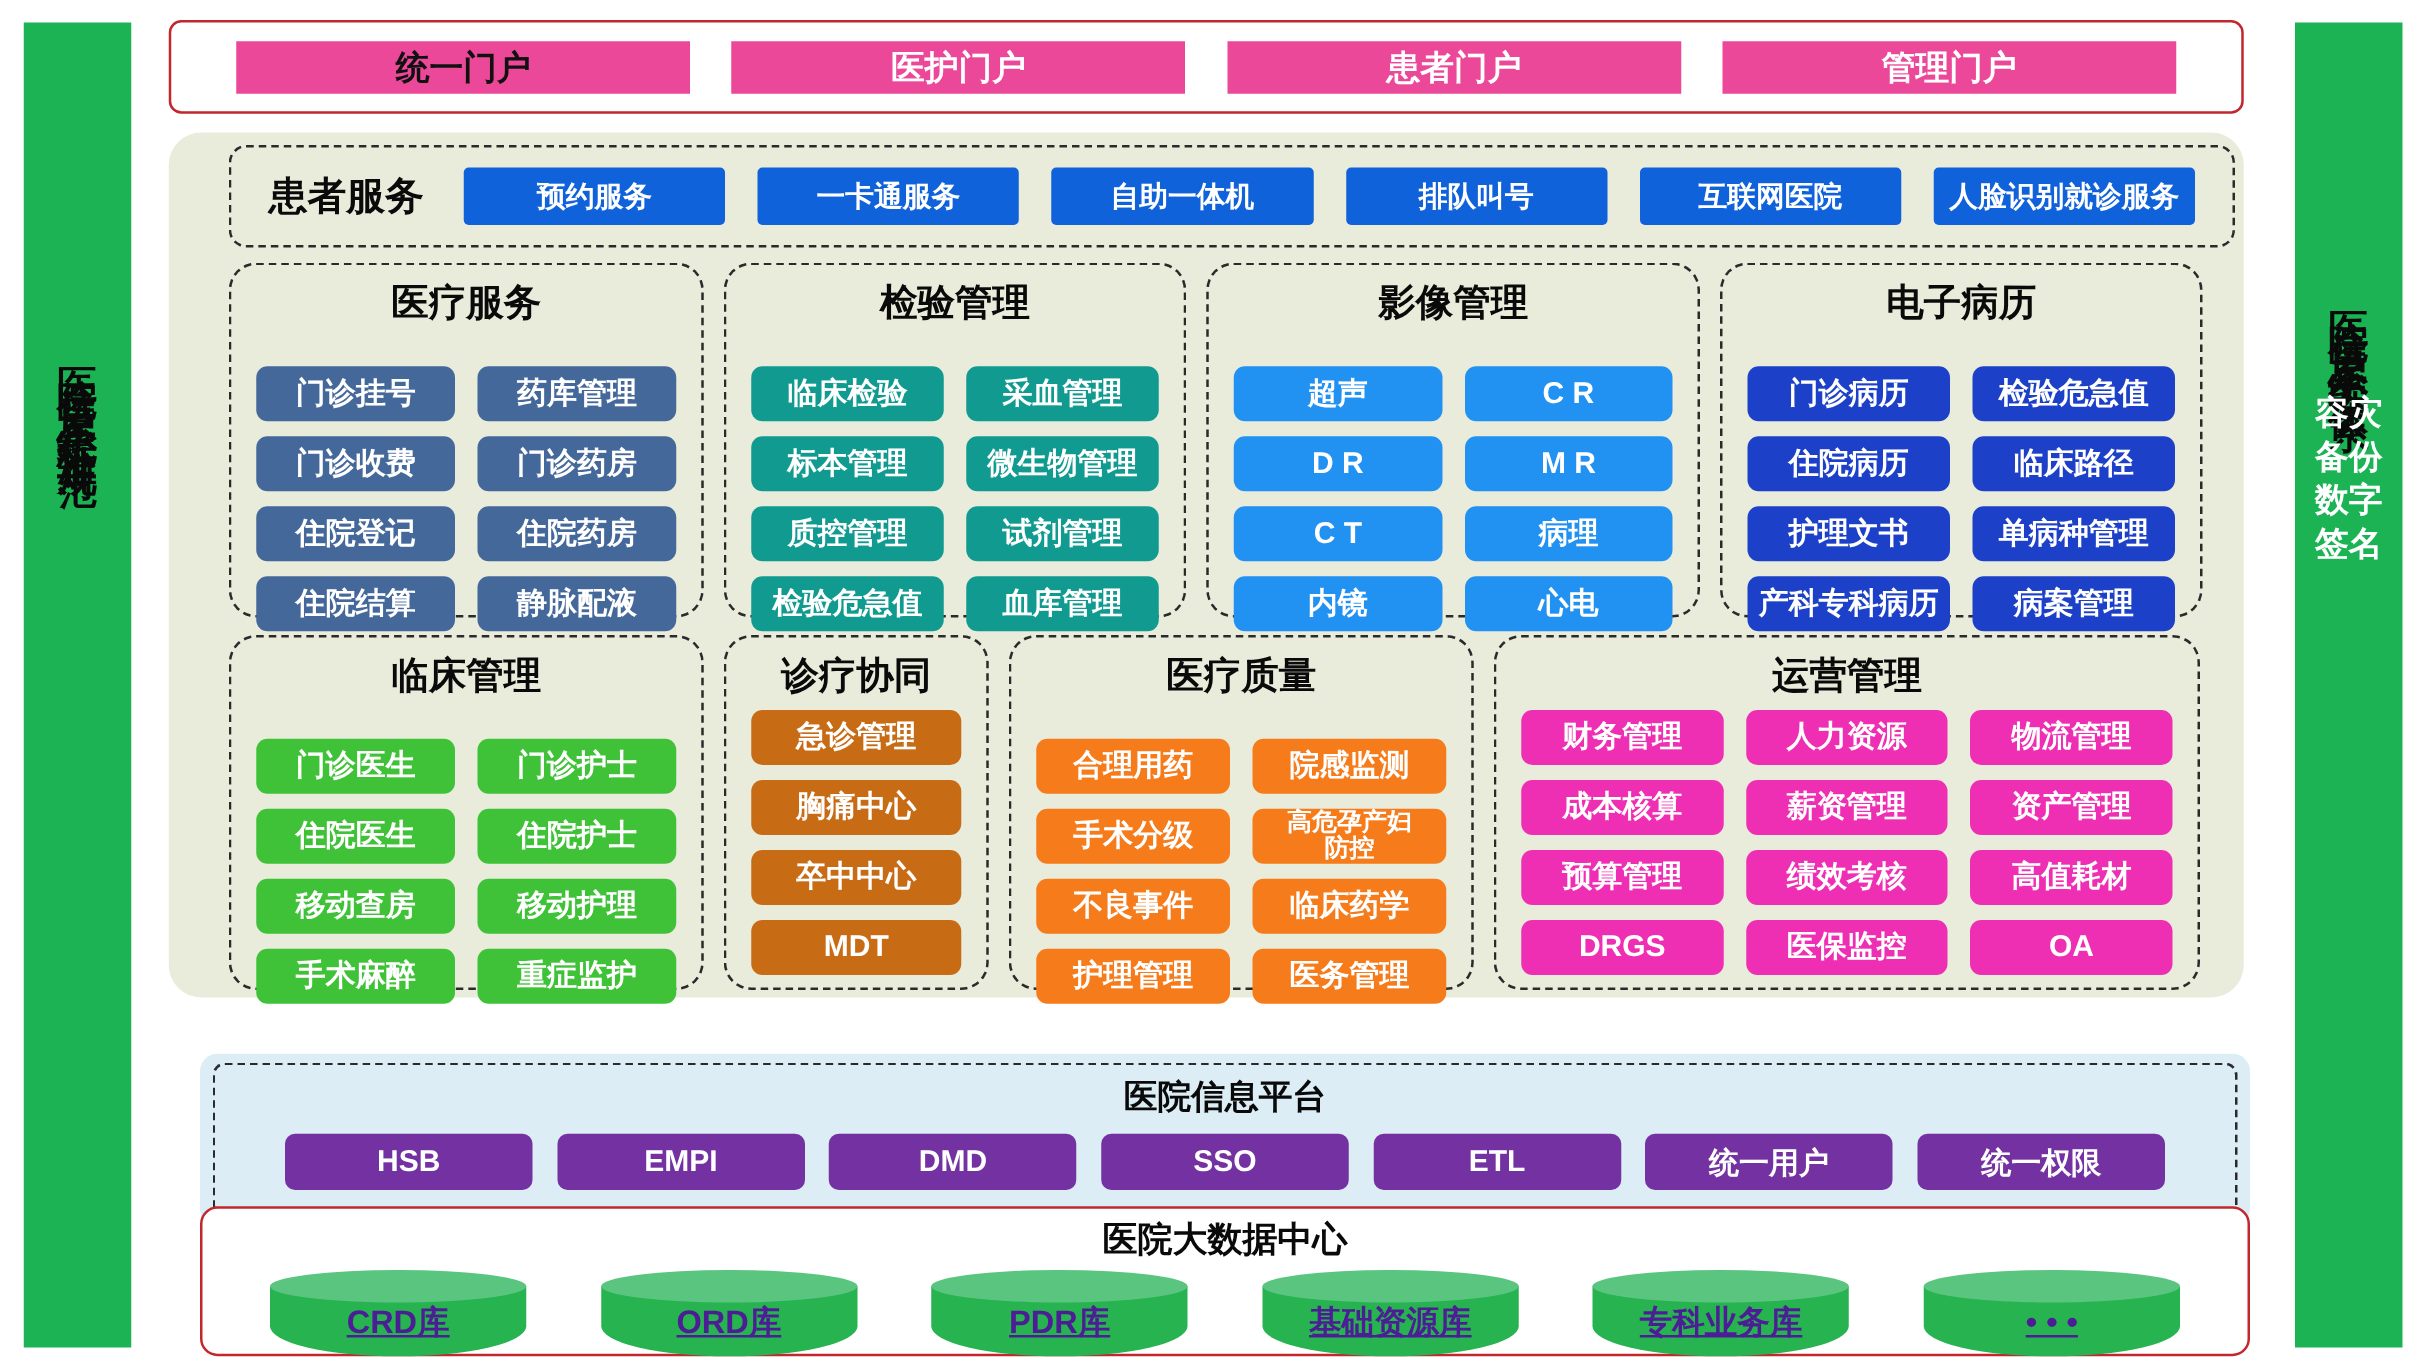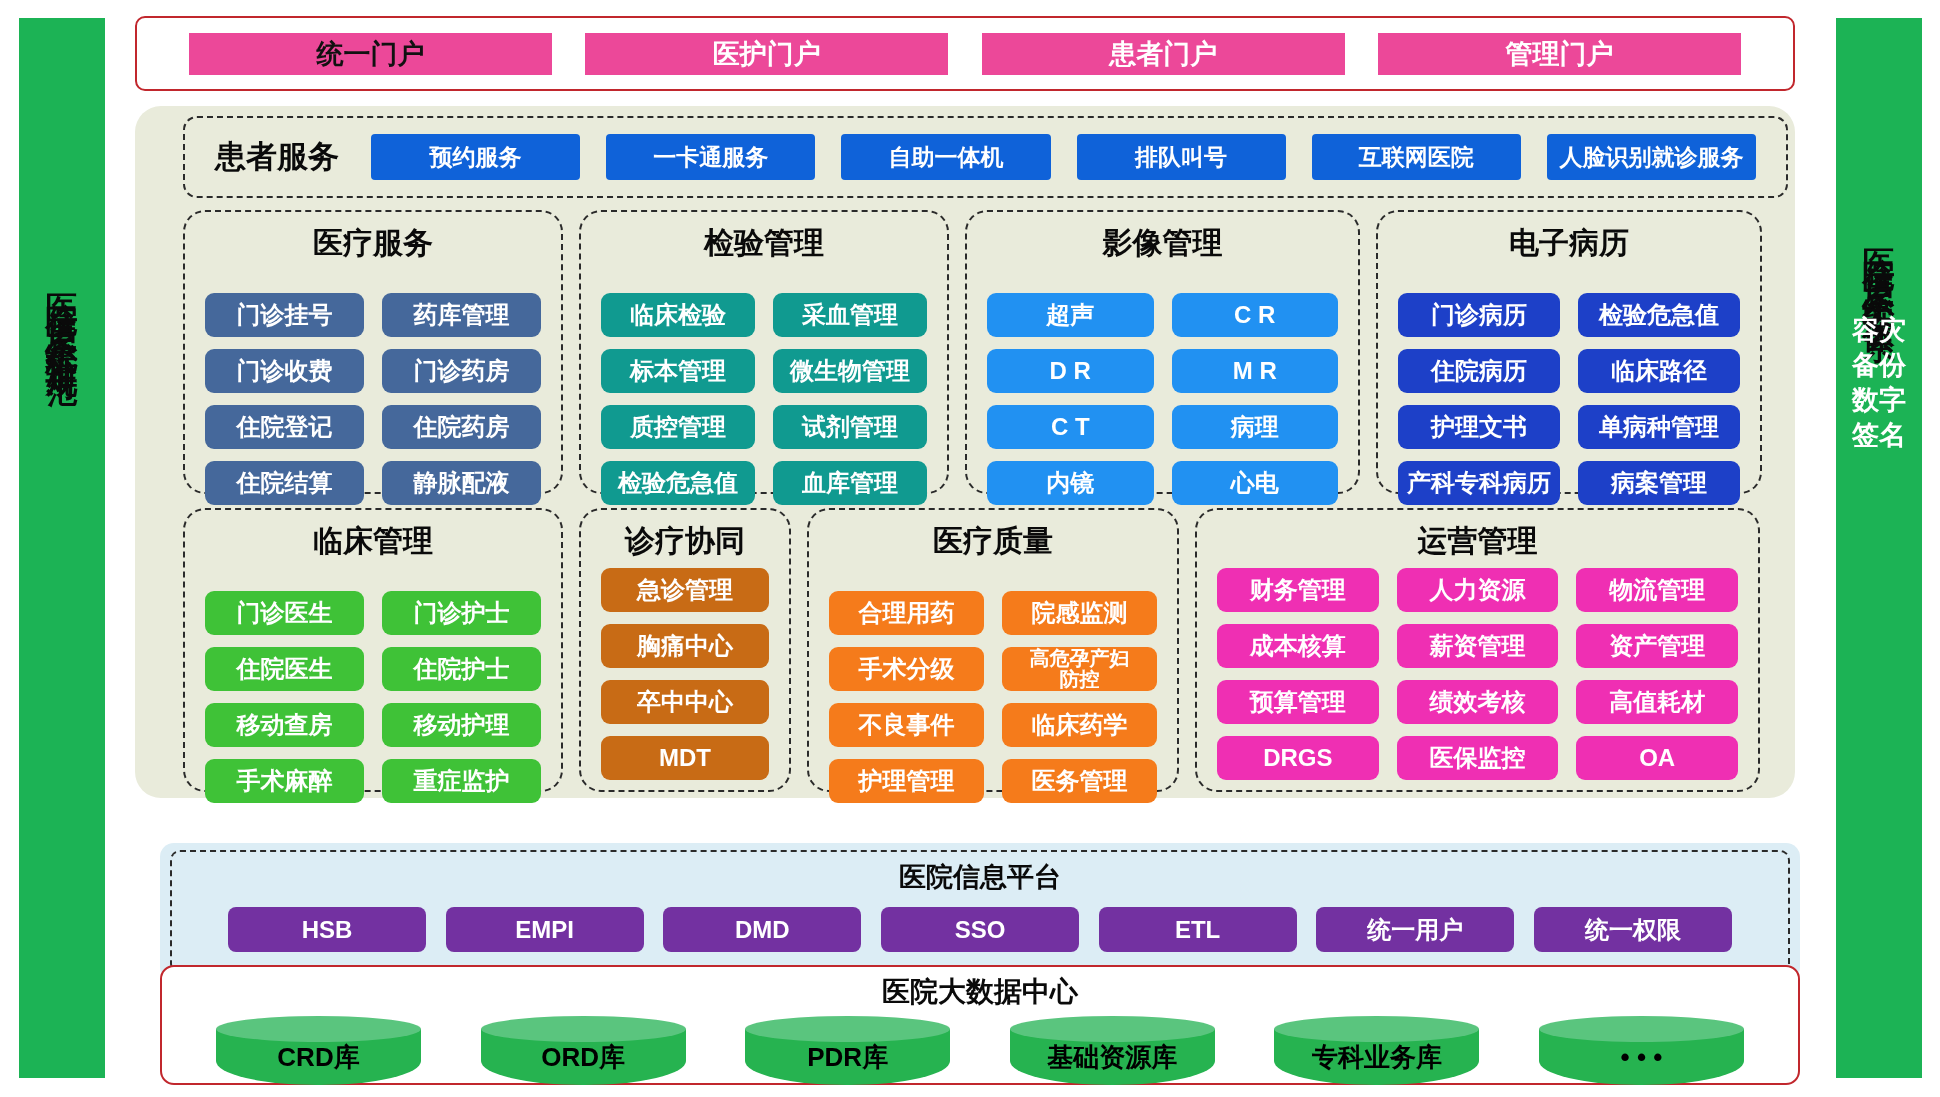--- a/index.html
+++ b/index.html
@@ -92,21 +92,21 @@
   .cyl-row { display:flex; justify-content:space-between; padding:0 54px; margin-top:18px; }
   .cyl {
     position:relative; width:205px; height:56px; background:var(--cyl,#26b350);
     border-radius:0 0 102px 102px / 0 0 24px 24px;
     display:flex; align-items:center; justify-content:center;
   }
   .cyl::before {
     content:""; position:absolute; left:0; top:-13px; width:100%; height:26px;
     background:var(--cylt,#5ac57e); border-radius:50%;
   }
-  .cyl-label { position:relative; z-index:1; font-size:26px; font-weight:700; color:#000000; }
+  .cyl-label { position:relative; z-index:1; font-size:26px; font-weight:700; color:#4c1d95;text-decoration:underline; }
 </style>
 </head>
 <body>
 
 <div class="sidebar left" style="--bar: #1cb355;">
   <div class="vtitle">医院信息系统标准规范</div>
 </div>
 
 <div class="sidebar right" style="--bar: #1cb355;">
   <div class="vtitle">医院信息系统安全体系</div>

